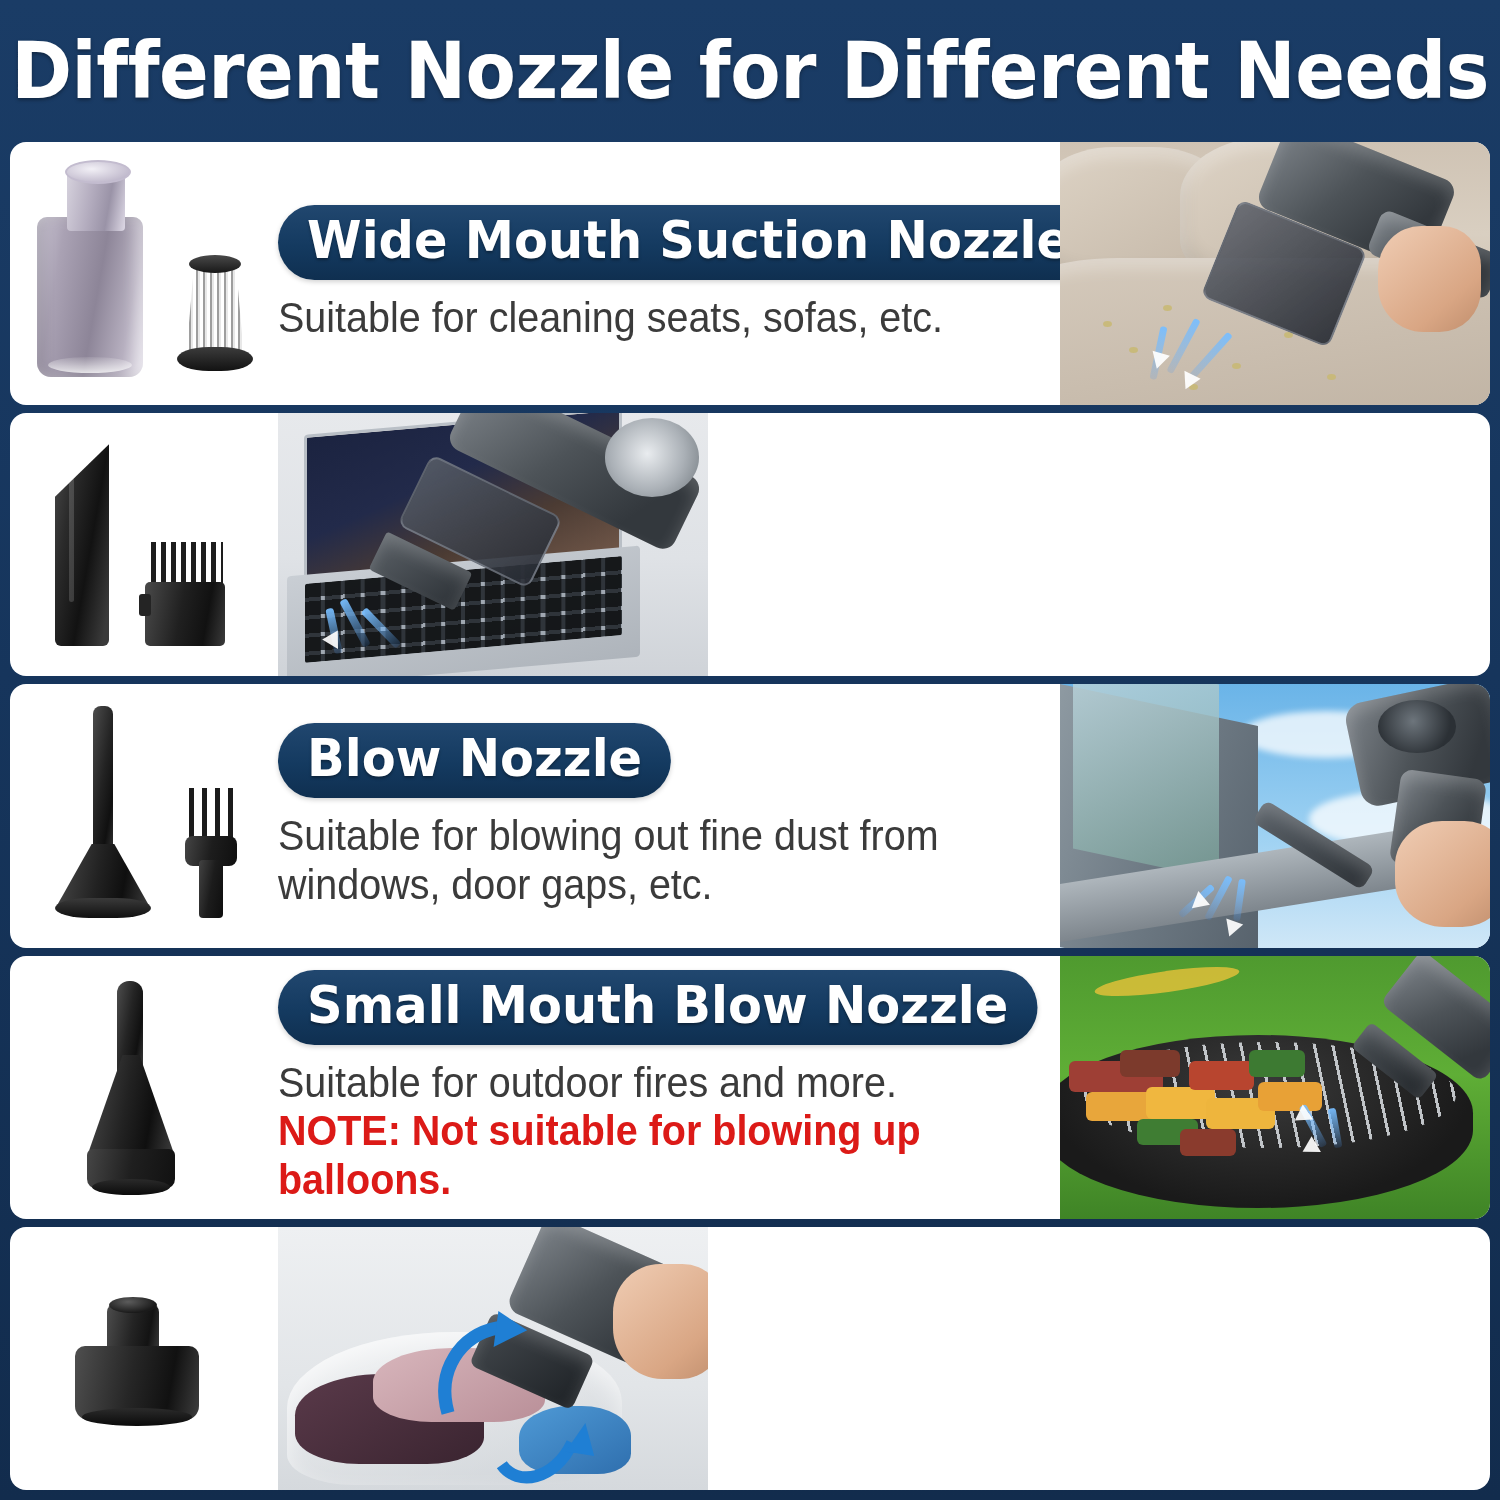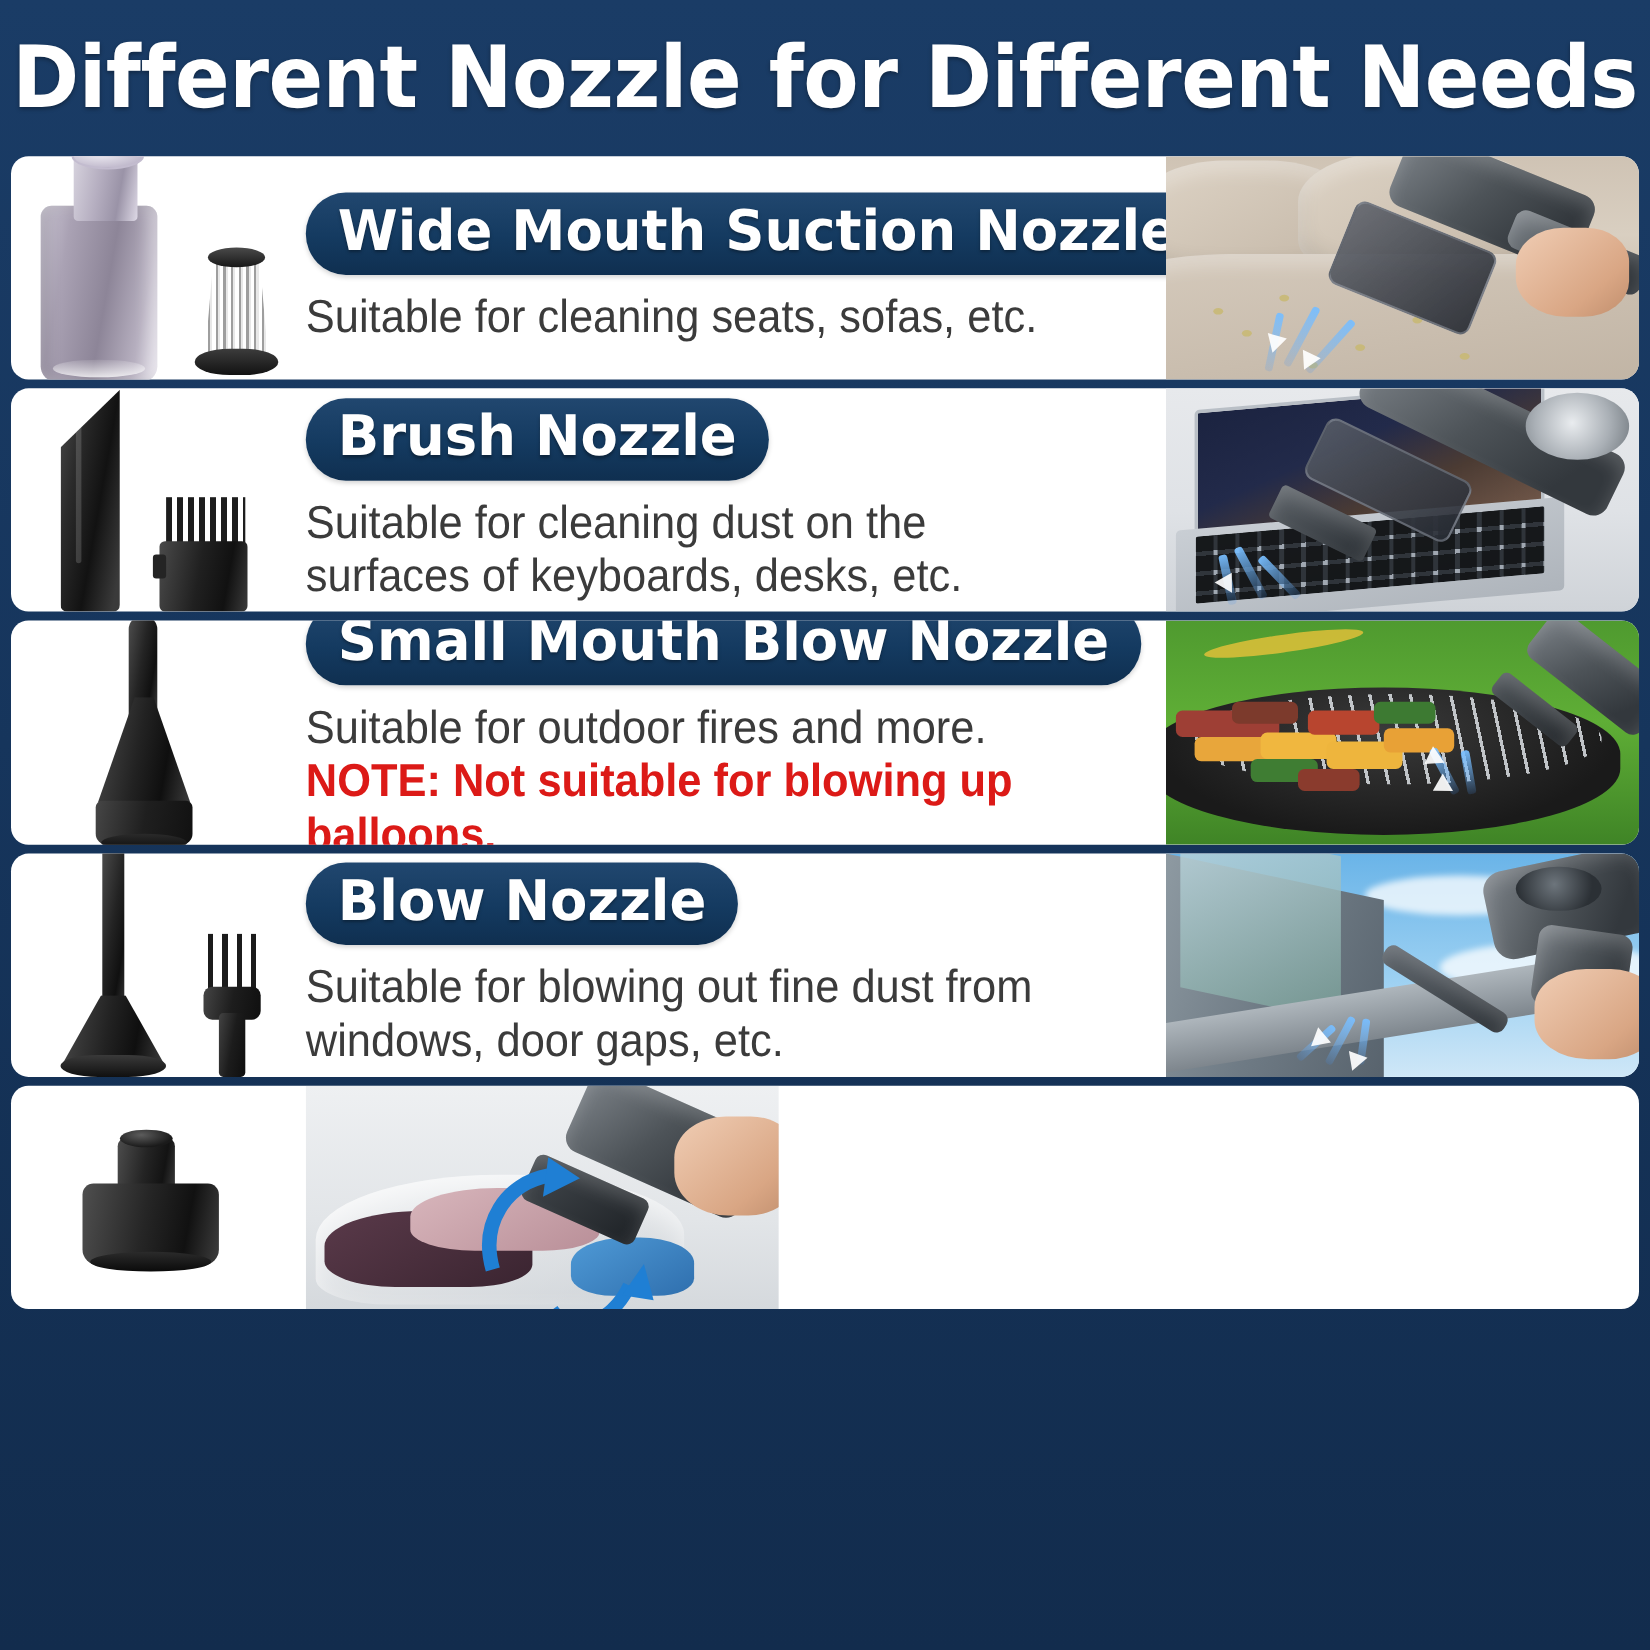--- a/index.html
+++ b/index.html
@@ -36,21 +36,21 @@
     text-shadow: 0 2px 4px rgba(0,0,0,0.35);
     white-space: nowrap;
     font-family: "DejaVu Sans", sans-serif;
   }
 
   
   #rows {
     display: flex;
     flex-direction: column;
     gap: 8px;
-    height: 1048px;
+    height: 1348px;
   }
   .row {
     position: relative;
     flex: 1;
     background: #ffffff;
     border-radius: 16px;
     display: flex;
     overflow: hidden;
   }
 
@@ -410,39 +410,75 @@
     <div class="row">
       <div class="icon-col">
         <div class="icon-stage">
           <div class="crev"></div>
           <div class="fbrush">
             <div class="fbrush-bristles"></div>
             <div class="fbrush-body"></div>
           </div>
         </div>
       </div>
-      <div class="text-col">
-        <div class="badge">Brush Nozzle</div>
-        <div class="desc">Suitable for cleaning dust on the
-surfaces of keyboards, desks, etc.</div>
-      </div>
       <div class="photo-col">
         <div class="photo ph-laptop">
           <div class="lap-screen"></div>
           <div class="lap-kb">
             <div class="keys"></div>
           </div>
           <div class="vac-body" style="left:40%;top:4%;width:58%;height:30%;transform:rotate(26deg);"></div>
           <div class="vac-clear" style="left:30%;top:26%;width:34%;height:30%;transform:rotate(26deg);"></div>
           <div class="vac-body" style="left:22%;top:52%;width:22%;height:16%;transform:rotate(26deg);border-radius:4px;background:linear-gradient(120deg,#5a6066,#2c3136);"></div>
           <div style="position:absolute;right:2%;top:2%;width:22%;height:30%;border-radius:50%;background:radial-gradient(circle at 45% 45%,#e9ecef 0%,#aab0b6 55%,#6e757b 100%);"></div>
           <div class="ray" style="left:17%;top:70%;width:8px;height:52px;transform:rotate(-28deg);"></div>
           <div class="ray" style="left:12%;top:74%;width:8px;height:46px;transform:rotate(-12deg);"></div>
           <div class="ray" style="left:23%;top:72%;width:8px;height:50px;transform:rotate(-44deg);"></div>
           <div class="arrowhead" style="left:11%;top:84%;transform:rotate(150deg);"></div>
+        </div>
+      </div>
+    </div>
+
+    <div class="row">
+      <div class="icon-col">
+        <div class="icon-stage">
+          <div class="blow">
+            <div class="blow-tube"></div>
+            <div class="blow-cone"></div>
+            <div class="blow-foot"></div>
+          </div>
+          <div class="pbrush">
+            <div class="pbrush-pins"></div>
+            <div class="pbrush-head"></div>
+            <div class="pbrush-stem"></div>
+          </div>
+        </div>
+      </div>
+      <div class="text-col">
+        <div class="badge">Blow Nozzle</div>
+        <div class="desc">Suitable for blowing out fine dust from
+windows, door gaps, etc.</div>
+      </div>
+      <div class="photo-col">
+        <div class="photo ph-window">
+          <div class="cloud" style="left:42%;top:10%;width:40%;height:18%;"></div>
+          <div class="cloud" style="left:58%;top:40%;width:46%;height:22%;"></div>
+          <div class="win-frame"></div>
+          <div class="win-glass"></div>
+          <div class="win-sill"></div>
+          <div class="vac-body" style="right:-2%;top:2%;width:34%;height:40%;transform:rotate(-12deg);border-radius:18px;"></div>
+          <div class="vac-body" style="right:2%;top:34%;width:20%;height:36%;transform:rotate(8deg);border-radius:12px;"></div>
+          <div style="position:absolute;right:8%;top:6%;width:18%;height:20%;border-radius:50%;background:radial-gradient(circle at 45% 40%,#6d757c,#2b3035 70%);"></div>
+          <div class="vac-body" style="left:44%;top:56%;width:30%;height:10%;transform:rotate(32deg);border-radius:8px;background:linear-gradient(120deg,#5d646b,#2a2f34);"></div>
+          <div class="hand" style="right:-4%;top:52%;width:26%;height:40%;"></div>
+          <div class="ray" style="left:36%;top:72%;width:7px;height:48px;transform:rotate(28deg);"></div>
+          <div class="ray" style="left:41%;top:74%;width:7px;height:42px;transform:rotate(8deg);"></div>
+          <div class="ray" style="left:31%;top:74%;width:7px;height:44px;transform:rotate(48deg);"></div>
+          <div class="arrowhead" style="left:30%;top:80%;transform:rotate(230deg);"></div>
+          <div class="arrowhead" style="left:38%;top:90%;transform:rotate(200deg);"></div>
         </div>
       </div>
     </div>
 
     <div class="row">
       <div class="icon-col">
         <div class="icon-stage">
           <div class="horn">
             <div class="horn-tip"></div>
             <div class="horn-flare"></div>
@@ -477,61 +513,20 @@
           <div class="ray" style="left:63%;top:58%;width:8px;height:40px;transform:rotate(-10deg);"></div>
           <div class="arrowhead" style="left:55%;top:58%;transform:rotate(116deg);"></div>
           <div class="arrowhead" style="left:57%;top:70%;transform:rotate(120deg);"></div>
         </div>
       </div>
     </div>
 
     <div class="row">
       <div class="icon-col">
         <div class="icon-stage">
-          <div class="blow">
-            <div class="blow-tube"></div>
-            <div class="blow-cone"></div>
-            <div class="blow-foot"></div>
-          </div>
-          <div class="pbrush">
-            <div class="pbrush-pins"></div>
-            <div class="pbrush-head"></div>
-            <div class="pbrush-stem"></div>
-          </div>
-        </div>
-      </div>
-      <div class="text-col">
-        <div class="badge">Blow Nozzle</div>
-        <div class="desc">Suitable for blowing out fine dust from
-windows, door gaps, etc.</div>
-      </div>
-      <div class="photo-col">
-        <div class="photo ph-window">
-          <div class="cloud" style="left:42%;top:10%;width:40%;height:18%;"></div>
-          <div class="cloud" style="left:58%;top:40%;width:46%;height:22%;"></div>
-          <div class="win-frame"></div>
-          <div class="win-glass"></div>
-          <div class="win-sill"></div>
-          <div class="vac-body" style="right:-2%;top:2%;width:34%;height:40%;transform:rotate(-12deg);border-radius:18px;"></div>
-          <div class="vac-body" style="right:2%;top:34%;width:20%;height:36%;transform:rotate(8deg);border-radius:12px;"></div>
-          <div style="position:absolute;right:8%;top:6%;width:18%;height:20%;border-radius:50%;background:radial-gradient(circle at 45% 40%,#6d757c,#2b3035 70%);"></div>
-          <div class="vac-body" style="left:44%;top:56%;width:30%;height:10%;transform:rotate(32deg);border-radius:8px;background:linear-gradient(120deg,#5d646b,#2a2f34);"></div>
-          <div class="hand" style="right:-4%;top:52%;width:26%;height:40%;"></div>
-          <div class="ray" style="left:36%;top:72%;width:7px;height:48px;transform:rotate(28deg);"></div>
-          <div class="ray" style="left:41%;top:74%;width:7px;height:42px;transform:rotate(8deg);"></div>
-          <div class="ray" style="left:31%;top:74%;width:7px;height:44px;transform:rotate(48deg);"></div>
-          <div class="arrowhead" style="left:30%;top:80%;transform:rotate(230deg);"></div>
-          <div class="arrowhead" style="left:38%;top:90%;transform:rotate(200deg);"></div>
-        </div>
-      </div>
-    </div>
-
-    <div class="row">
-      <div class="icon-col">
-        <div class="icon-stage">
           <div class="adapt">
             <div class="adapt-top"></div>
             <div class="adapt-body"></div>
           </div>
         </div>
       </div>
       <div class="photo-col">
         <div class="photo ph-bag">
           <div class="bag"></div>
           <div class="cloth" style="left:4%;top:56%;width:44%;height:34%;background:linear-gradient(150deg,#5a3a4a,#3a2430);"></div>

